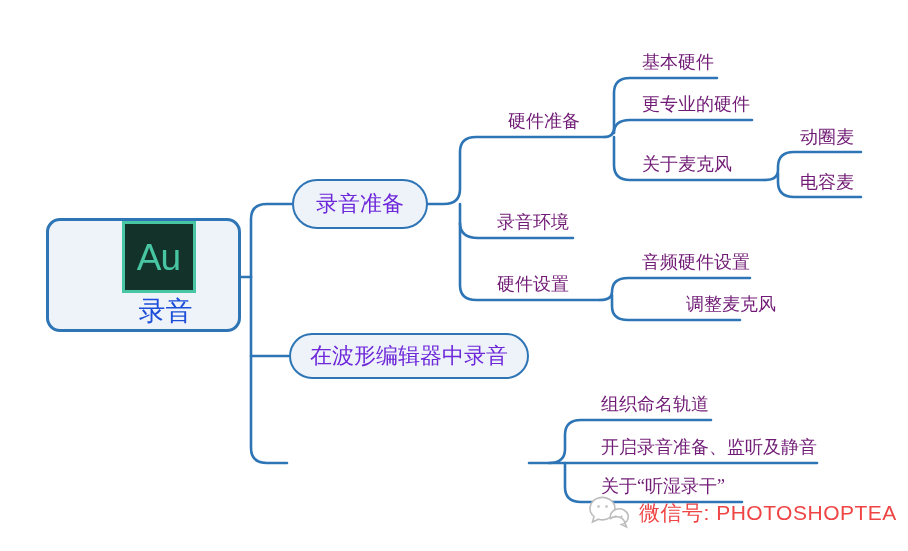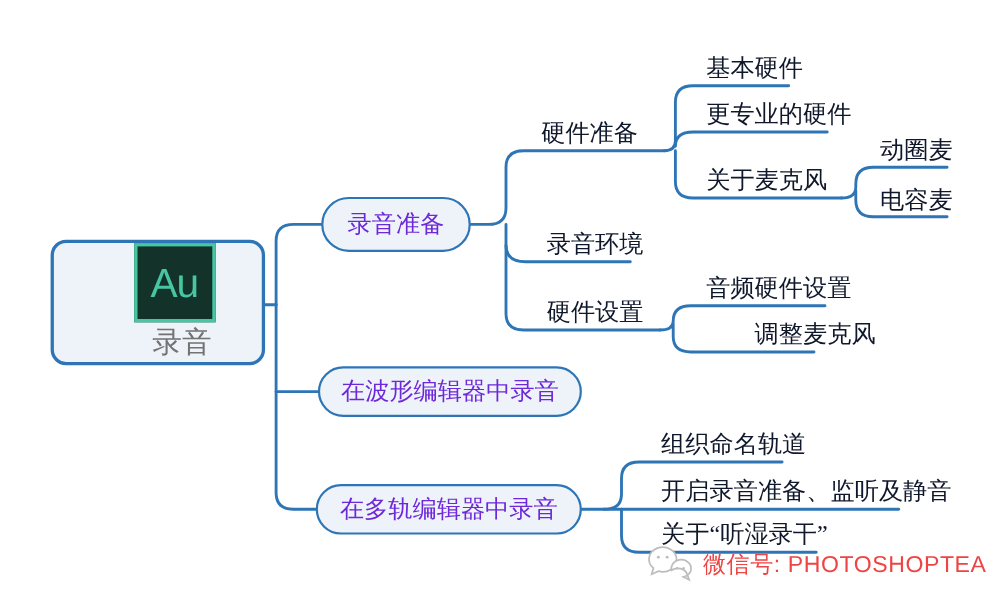--- a/index.html
+++ b/index.html
@@ -15,37 +15,37 @@
     position:absolute;left:46px;top:218px;width:195px;height:114px;
     box-sizing:border-box;border:3px solid #2e75b6;border-radius:14px;
     background:#eef3fa;display:flex;align-items:center;padding-left:30px;flex-direction:column;
   }
   .au-logo{
     width:74px;height:72px;box-sizing:border-box;background:#13332a;
     border:3px solid #48c5a2;display:flex;align-items:center;justify-content:center;
     flex:0 0 auto;
   }
   .au-logo span{color:#48c5a2;font-size:37px;font-weight:500;line-height:1;letter-spacing:-1px;}
-  .root-label{font-size:27px;margin-left:14px;color:#737373;}
+  .root-label{font-size:27px;margin-left:14px;color:#1d4ed8;}
 
   
   .pill{
     position:absolute;box-sizing:border-box;border:2.6px solid #2e75b6;background:#eef3fa;
     border-radius:26px;display:flex;align-items:center;justify-content:center;
     font-size:22px;color:#6d28d9;white-space:nowrap;
   }
   .pill-prep{left:292px;top:179px;width:136px;height:50px;}
   .pill-wave{left:289px;top:333px;width:240px;height:46px;}
   .pill-multi{left:287px;top:440px;width:242px;height:46px;}
 
   
   .leaf{
-    position:absolute;font-size:22px;color:#0f172a;white-space:nowrap;line-height:22px;
+    position:absolute;font-size:18px;color:#701a75;white-space:nowrap;line-height:22px;
   }
-  .l-hwprep{left:492px;top:110px;}
+  .l-hwprep{left:508px;top:110px;}
   .l-basic{left:642px;top:51px;}
   .l-pro{left:642px;top:93px;}
   .l-mic{left:642px;top:153px;}
   .l-dyn{left:800px;top:126px;}
   .l-cond{left:800px;top:171px;}
   .l-env{left:497px;top:211px;}
   .l-hwset{left:497px;top:273px;}
   .l-audiohw{left:642px;top:251px;}
   .l-adjmic{left:642px;top:293px;margin-left:44px;}
   .l-track{left:601px;top:393px;}
@@ -94,21 +94,20 @@
 
   <div class="root-node">
     <div class="au-logo">
       <span>Au</span>
     </div>
     <div class="root-label">录音</div>
   </div>
 
   <div class="pill pill-prep">录音准备</div>
   <div class="pill pill-wave">在波形编辑器中录音</div>
-  <div class="pill pill-multi">在多轨编辑器中录音</div>
 
   <div class="leaf l-hwprep">硬件准备</div>
   <div class="leaf l-basic">基本硬件</div>
   <div class="leaf l-pro">更专业的硬件</div>
   <div class="leaf l-mic">关于麦克风</div>
   <div class="leaf l-dyn">动圈麦</div>
   <div class="leaf l-cond">电容麦</div>
   <div class="leaf l-env">录音环境</div>
   <div class="leaf l-hwset">硬件设置</div>
   <div class="leaf l-audiohw">音频硬件设置</div>

